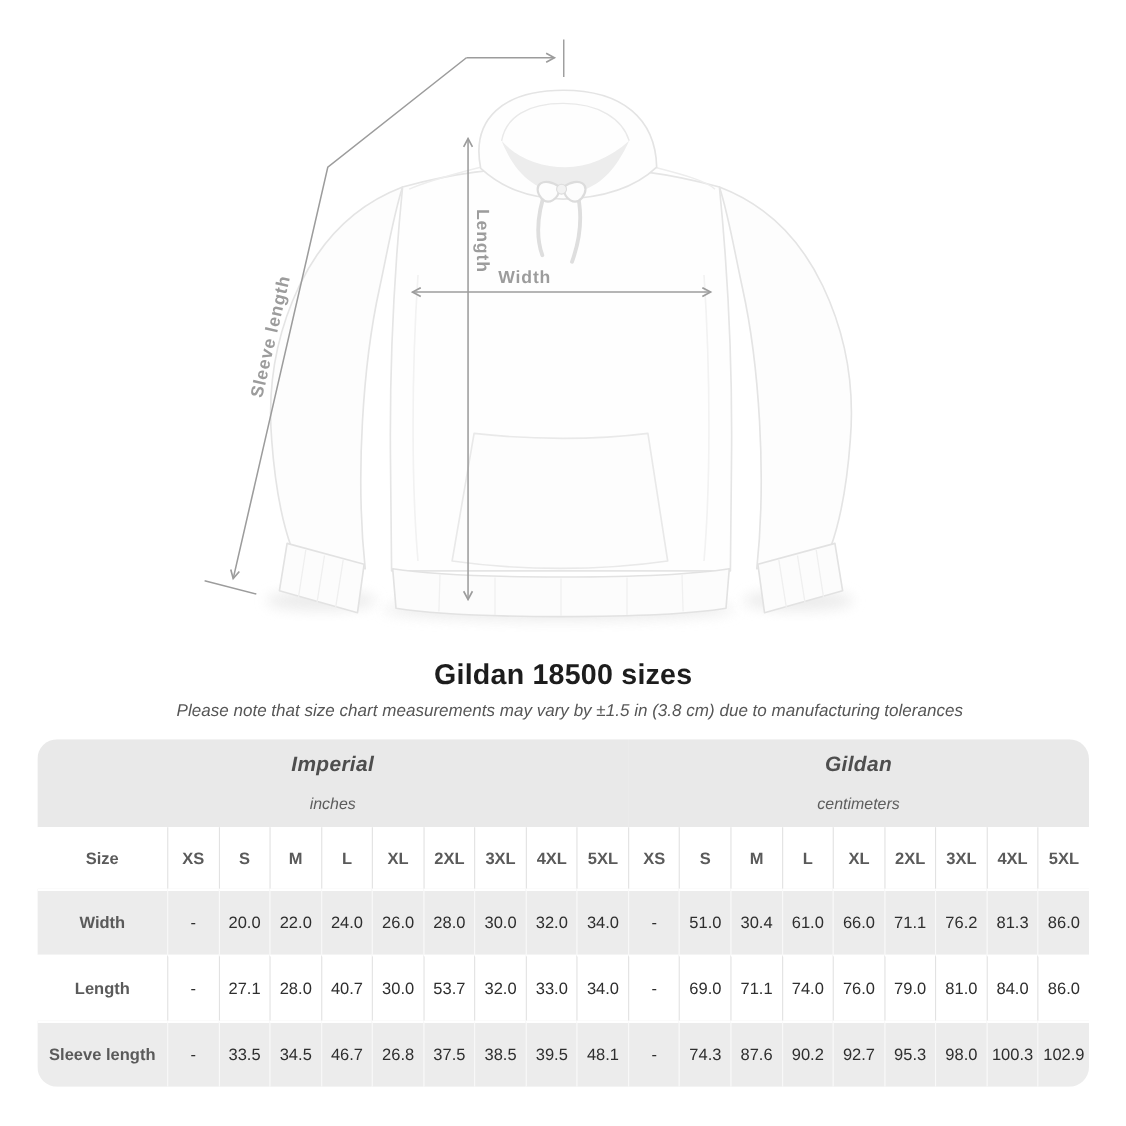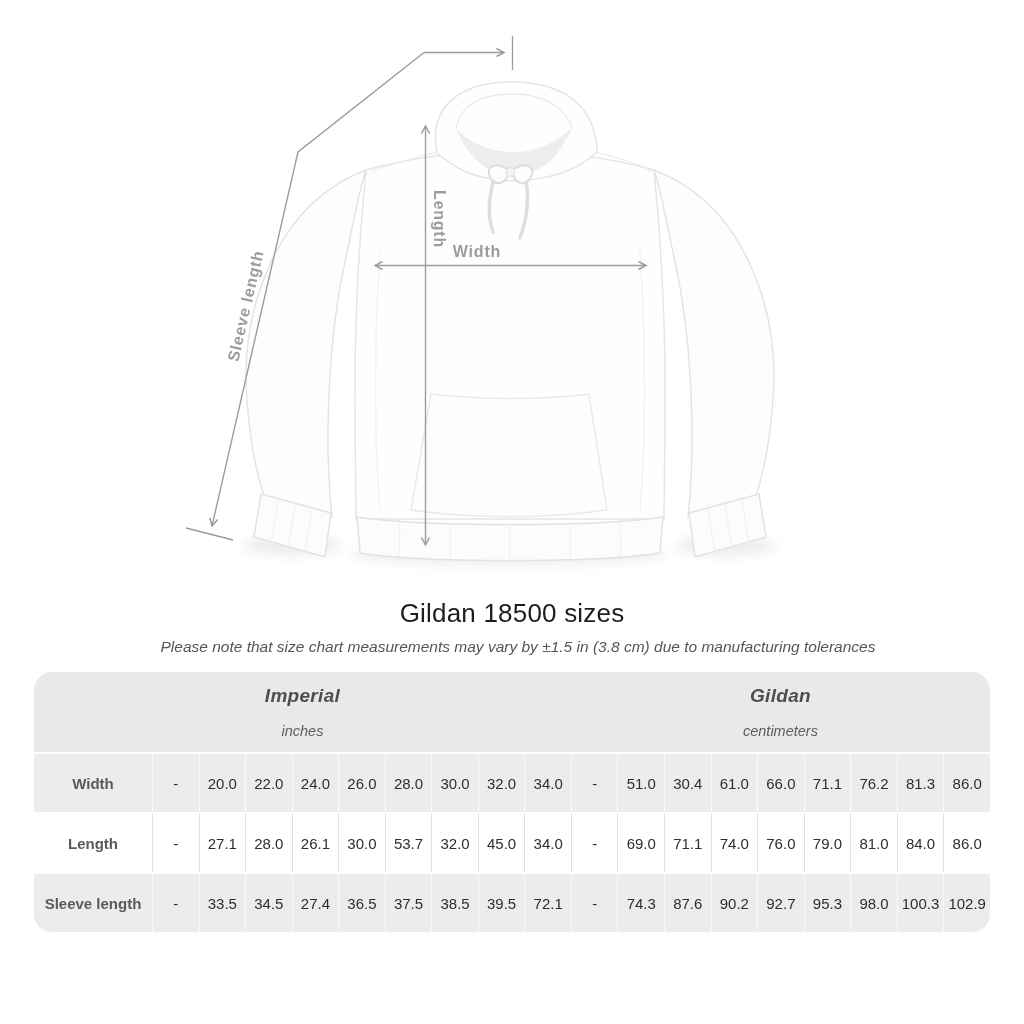--- a/index.html
+++ b/index.html
@@ -11,21 +11,21 @@
   .diagram{position:absolute;top:0;left:0;}
   .ann{stroke:var(--ann,#9c9c9c);stroke-width:1.4;fill:none;}
   .ann-tick{stroke:var(--ann,#9c9c9c);stroke-width:1.3;fill:none;}
   .ann-text{
     fill:var(--ann,#9c9c9c);font-family:"Liberation Sans","DejaVu Sans",sans-serif;
     font-size:16px;font-weight:bold;letter-spacing:0.8px;
   }
   marker path{stroke:var(--ann,#9c9c9c);fill:none;stroke-width:1.5;}
 
   .title-block{position:absolute;top:598px;left:0;width:1024px;text-align:center;}
-  .title-block h1{margin:0;font-size:26px;font-weight:normal;color:#1d1d1d;letter-spacing:0.2px;}
+  .title-block h1{margin:0;font-size:26px;font-weight:bold;color:#1d1d1d;letter-spacing:0.2px;}
   .title-block p{margin:9px 0 0 0;font-size:15.5px;font-style:italic;color:#565656;padding-left:12px;}
 
   .table-wrap{
     position:absolute;top:672px;left:34px;width:956px;
     border-radius:18px;overflow:hidden;
   }
   table.size-chart{
     width:956px;border-collapse:separate;border-spacing:0;table-layout:fixed;
   }
   col.label-col{width:118px;}
@@ -144,20 +144,41 @@
       <tr>
         <th colspan="10" class="unit-cell">
           <div class="unit-name">Imperial</div>
           <div class="unit-sub">inches</div>
         </th>
         <th colspan="9" class="unit-cell">
           <div class="unit-name">Gildan</div>
           <div class="unit-sub">centimeters</div>
         </th>
       </tr>
+      <tr class="size-row">
+        <th class="row-label">Size</th>
+      <th>XS</th>
+          <th>S</th>
+          <th>M</th>
+          <th>L</th>
+          <th>XL</th>
+          <th>2XL</th>
+          <th>3XL</th>
+          <th>4XL</th>
+          <th>5XL</th>
+          <th>XS</th>
+          <th>S</th>
+          <th>M</th>
+          <th>L</th>
+          <th>XL</th>
+          <th>2XL</th>
+          <th>3XL</th>
+          <th>4XL</th>
+          <th>5XL</th>
+        </tr>
     </thead>
     <tbody>
     <tr class="row-gray">
           <th class="row-label">Width</th>
           <td>-</td>
           <td>20.0</td>
           <td>22.0</td>
           <td>24.0</td>
           <td>26.0</td>
           <td>28.0</td>
@@ -172,47 +193,47 @@
           <td>71.1</td>
           <td>76.2</td>
           <td>81.3</td>
           <td>86.0</td>
         </tr>
         <tr class="row-white">
           <th class="row-label">Length</th>
           <td>-</td>
           <td>27.1</td>
           <td>28.0</td>
-          <td>26.1</td>
+          <td>40.7</td>
           <td>30.0</td>
           <td>53.7</td>
           <td>32.0</td>
-          <td>45.0</td>
+          <td>33.0</td>
           <td>34.0</td>
           <td>-</td>
           <td>69.0</td>
           <td>71.1</td>
           <td>74.0</td>
           <td>76.0</td>
           <td>79.0</td>
           <td>81.0</td>
           <td>84.0</td>
           <td>86.0</td>
         </tr>
         <tr class="row-gray">
           <th class="row-label">Sleeve length</th>
           <td>-</td>
           <td>33.5</td>
           <td>34.5</td>
-          <td>27.4</td>
-          <td>36.5</td>
+          <td>46.7</td>
+          <td>26.8</td>
           <td>37.5</td>
           <td>38.5</td>
           <td>39.5</td>
-          <td>72.1</td>
+          <td>48.1</td>
           <td>-</td>
           <td>74.3</td>
           <td>87.6</td>
           <td>90.2</td>
           <td>92.7</td>
           <td>95.3</td>
           <td>98.0</td>
           <td>100.3</td>
           <td>102.9</td>
         </tr>

